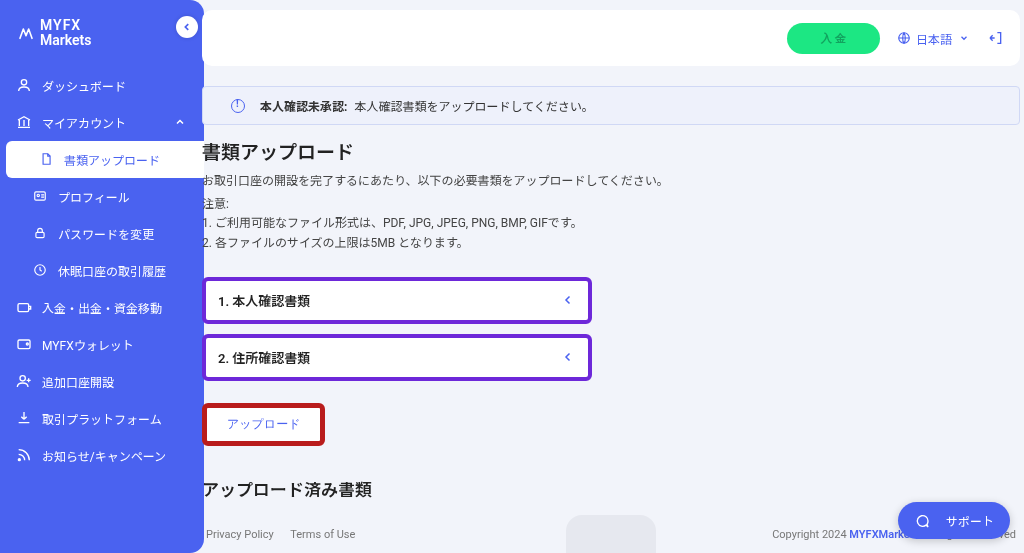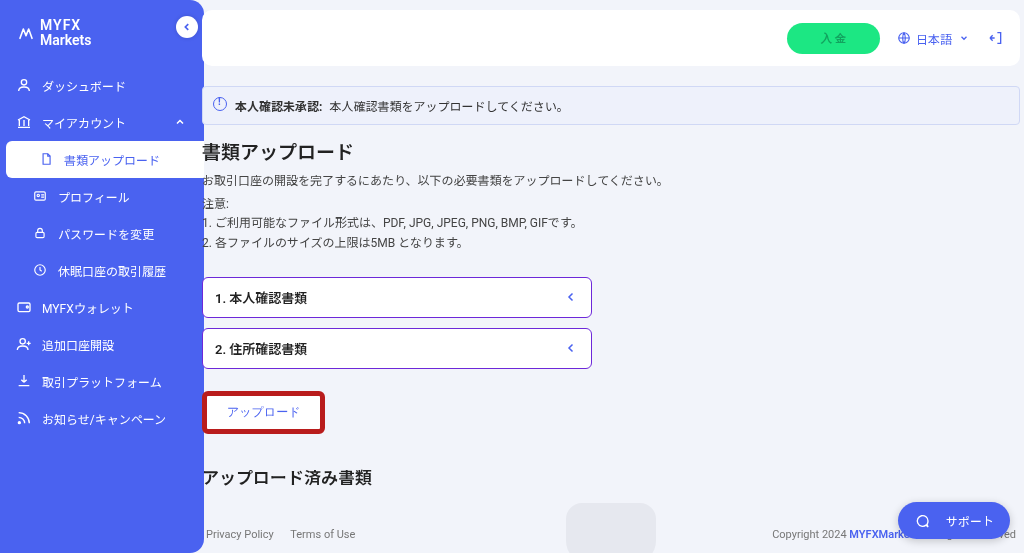--- a/index.html
+++ b/index.html
@@ -18,31 +18,31 @@
 
 .main { position: absolute; left: 198px; top: 0; width: 826px; height: 553px; display: flex; flex-direction: column; }
 
 .topbar { background: #fff; border-radius: 10px; margin: 10px 4px 0 4px; height: 56px; display: flex; align-items: center; justify-content: flex-end; padding: 0 16px; gap: 16px; }
 .deposit-btn { background: #1ce783; color: #0a5; font-size: 11px; font-weight: 600; padding: 8px 34px; border-radius: 999px; border: none; cursor: pointer; color: #12a35f; }
 .lang-sel { display: flex; align-items: center; gap: 4px; color: #4a62f0; font-size: 12px; cursor: pointer; }
 .logout-icon { color: #4a62f0; cursor: pointer; }
 
 .content { flex: 1; overflow: auto; padding: 0 4px; margin-top: 20px; }
 
-.alert { background: #eef1fb; border: 1px solid #d0d8f5; border-radius: 4px; padding: 10px 10px; font-size: 12px; color: #333; display: flex; gap: 8px; margin-bottom: 12px; }
+.alert { background: #eef1fb; border: 1px solid #d0d8f5; border-radius: 4px; padding: 10px 28px; font-size: 12px; color: #333; display: flex; align-items: center; gap: 15px; margin-bottom: 12px; }
 .alert .dotwarn { width: 14px; height: 14px; border: 1.5px solid #4a62f0; border-radius: 50%; position: relative; flex-shrink: 0; }
 .alert .dotwarn::after { content: "!"; position: absolute; top: -2px; left: 4px; color: #4a62f0; font-size: 10px; font-weight: 700; }
 .alert b { margin-right: 4px; }
 
 h2.pg-title { font-size: 19px; font-weight: 600; color: #222; margin-bottom: 8px; }
 .desc, .notes p, .notes { font-size: 12px; color: #444; line-height: 1.6; }
 .notes { margin-top: 4px; margin-bottom: 24px; }
 
 .accordion-group { width: 390px; }
-.acc-item { border: 1px solid #6d28d9; border-radius: 6px; padding: 10px 12px; display: flex; align-items: center; justify-content: space-between; font-size: 13px; font-weight: 600; color: #222; cursor: pointer; margin-bottom: 10px; background: #fff; }
+.acc-item { border: 4px solid #6d28d9; border-radius: 6px; padding: 10px 12px; display: flex; align-items: center; justify-content: space-between; font-size: 13px; font-weight: 600; color: #222; cursor: pointer; margin-bottom: 10px; background: #fff; }
 .acc-item .chev-l { color: #4a62f0; }
 
 .upload-btn { margin-top: 12px; border: 5px solid #b91c1c; color: #4a62f0; background: #fff; font-size: 12px; padding: 8px 20px; border-radius: 6px; cursor: pointer; }
 
 h3.sec-title { font-size: 17px; font-weight: 600; color: #222; margin-top: 30px; margin-bottom: 14px; }
 
 .cloud-ph { width: 90px; height: 60px; background: #e6e8ef; border-radius: 16px 16px 22px 22px; margin: 0 auto; position: relative; }
 
 .footer { position: absolute; bottom: 6px; left: 198px; width: 826px; display: flex; align-items: center; justify-content: space-between; padding: 6px 8px; font-size: 11px; color: #777; }
 .footer a { color: #777; text-decoration: none; margin-right: 14px; }
@@ -127,20 +127,29 @@
   <div class="nav-item sub">
     <span class="icon">
         <svg width="14" height="14" viewBox="0 0 24 24" fill="none" stroke="#fff" stroke-width="2">
           <circle cx="12" cy="12" r="9"></circle>
           <path d="M12 7v5l3 2"></path>
         </svg>
       </span>
     <span>休眠口座の取引履歴</span>
   </div>
 
+  <div class="nav-item">
+    <span class="icon">
+        <svg width="16" height="16" viewBox="0 0 24 24" fill="none" stroke="#fff" stroke-width="2">
+          <rect x="3" y="7" width="16" height="12" rx="2"></rect>
+          <path d="M19 11h3v4h-3"></path>
+        </svg>
+      </span>
+    <span>入金・出金・資金移動</span>
+  </div>
 
   <div class="nav-item">
     <span class="icon">
         <svg width="16" height="16" viewBox="0 0 24 24" fill="none" stroke="#fff" stroke-width="2">
           <rect x="3" y="6" width="18" height="13" rx="2"></rect>
           <circle cx="17" cy="12" r="1.5"></circle>
         </svg>
       </span>
     <span>MYFXウォレット</span>
   </div>

